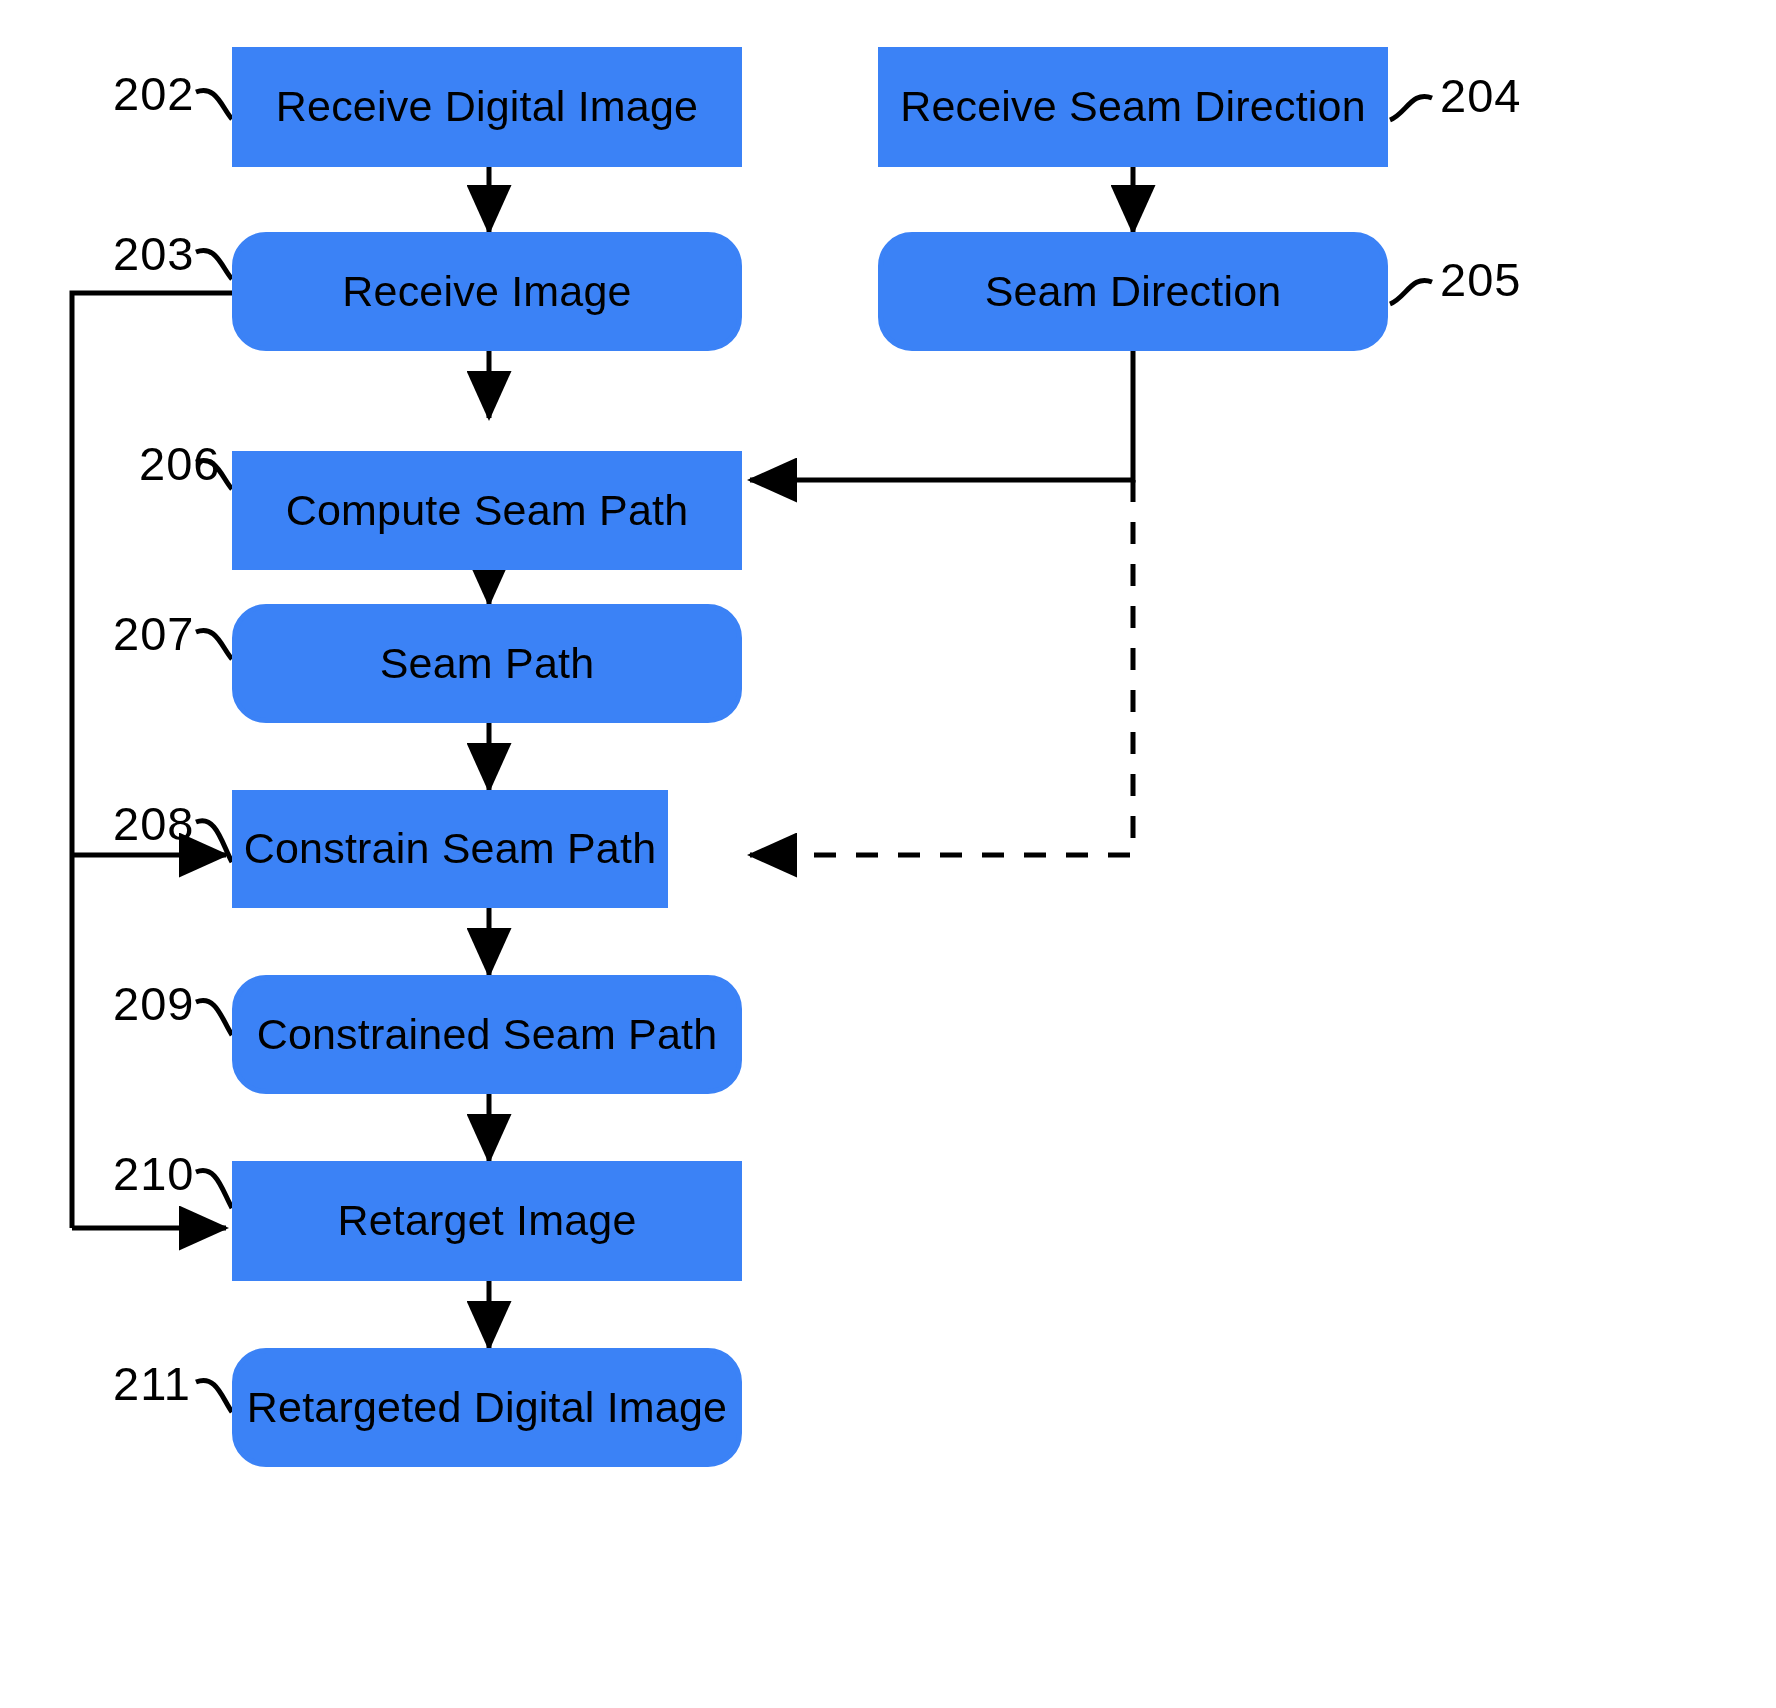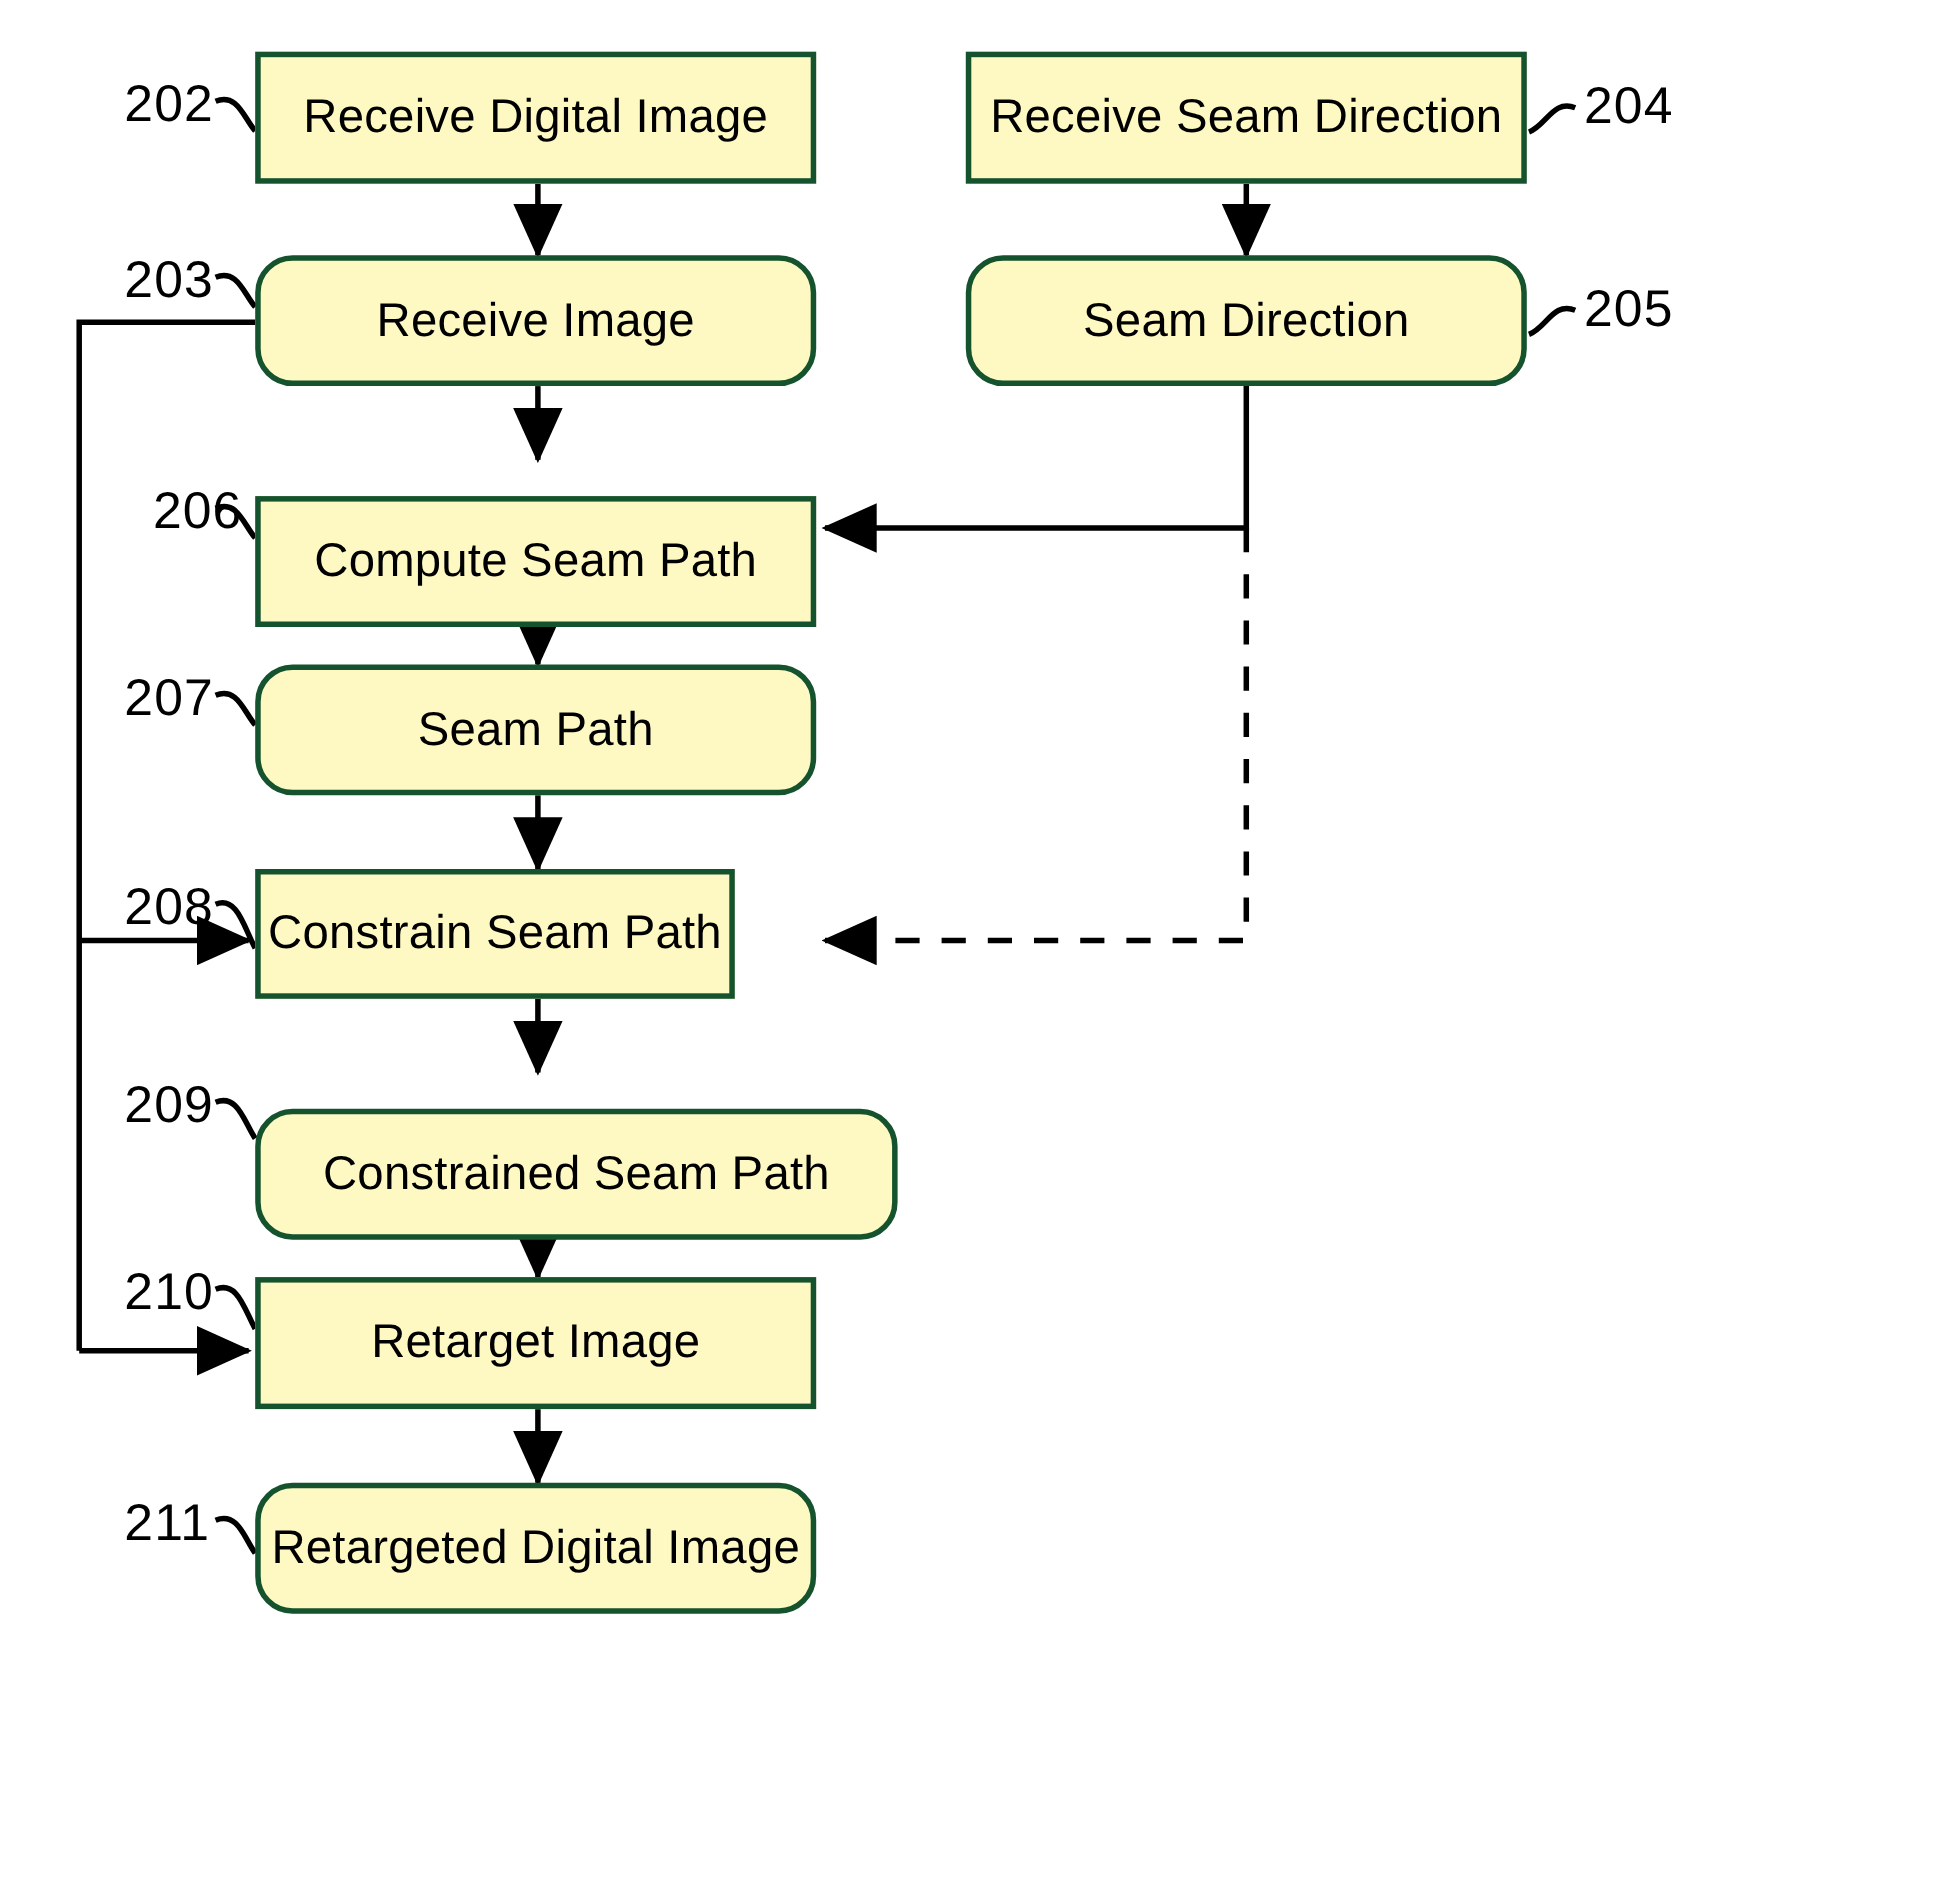--- a/index.html
+++ b/index.html
@@ -21,22 +21,22 @@
     position: absolute;
     left: 0;
     top: 0;
     width: 1776px;
     height: 1708px;
     pointer-events: none;
   }
   .node {
     position: absolute;
     box-sizing: border-box;
-    background: #fef9c3;
-    border: 5px solid #14532d;
+    background: #3b82f6;
+    border: 5px solid #3b82f6;
     display: flex;
     align-items: center;
     justify-content: center;
     text-align: right;
     color: #000000;
   }
   .node.rect {
     border-radius: 0;
   }
   .node.round {
@@ -128,21 +128,21 @@
   </div>
 
   <div class="node round" style="left:232px; top:604px; width:510px; height:119px;">
     <span class="node-label">Seam Path</span>
   </div>
 
   <div class="node rect" style="left:232px; top:790px; width:436px; height:118px;">
     <span class="node-label">Constrain Seam Path</span>
   </div>
 
-  <div class="node round" style="left:232px; top:1008px; width:584px; height:119px;">
+  <div class="node round" style="left:232px; top:975px; width:510px; height:119px;">
     <span class="node-label">Constrained Seam Path</span>
   </div>
 
   <div class="node rect" style="left:232px; top:1161px; width:510px; height:120px;">
     <span class="node-label">Retarget Image</span>
   </div>
 
   <div class="node round" style="left:232px; top:1348px; width:510px; height:119px;">
     <span class="node-label">Retargeted Digital Image</span>
   </div>

